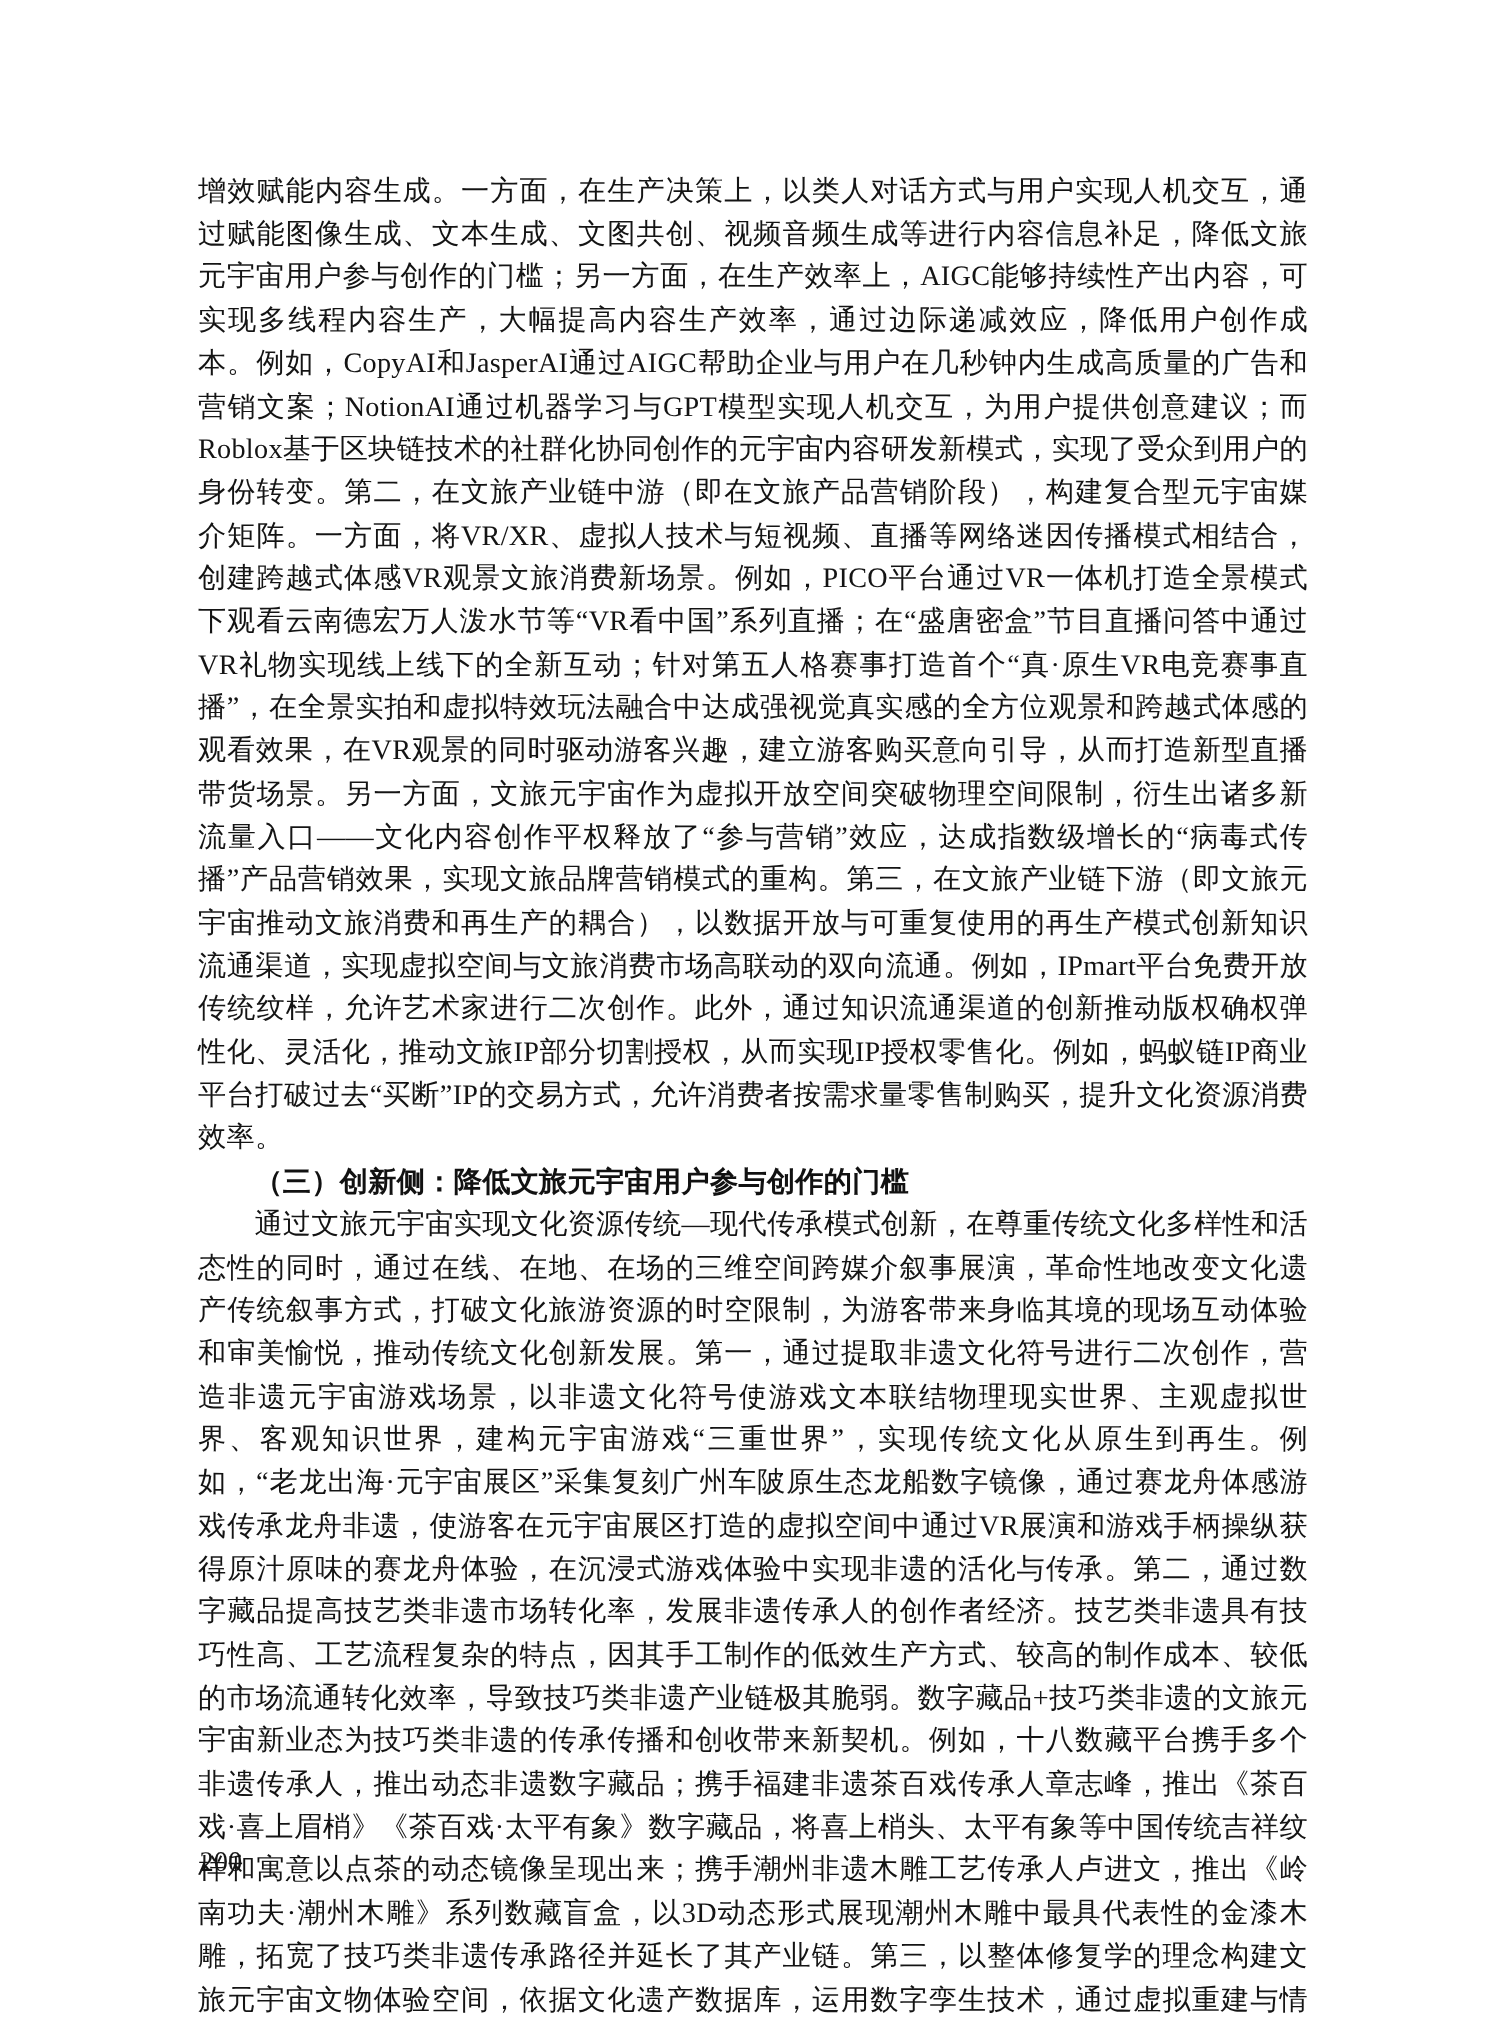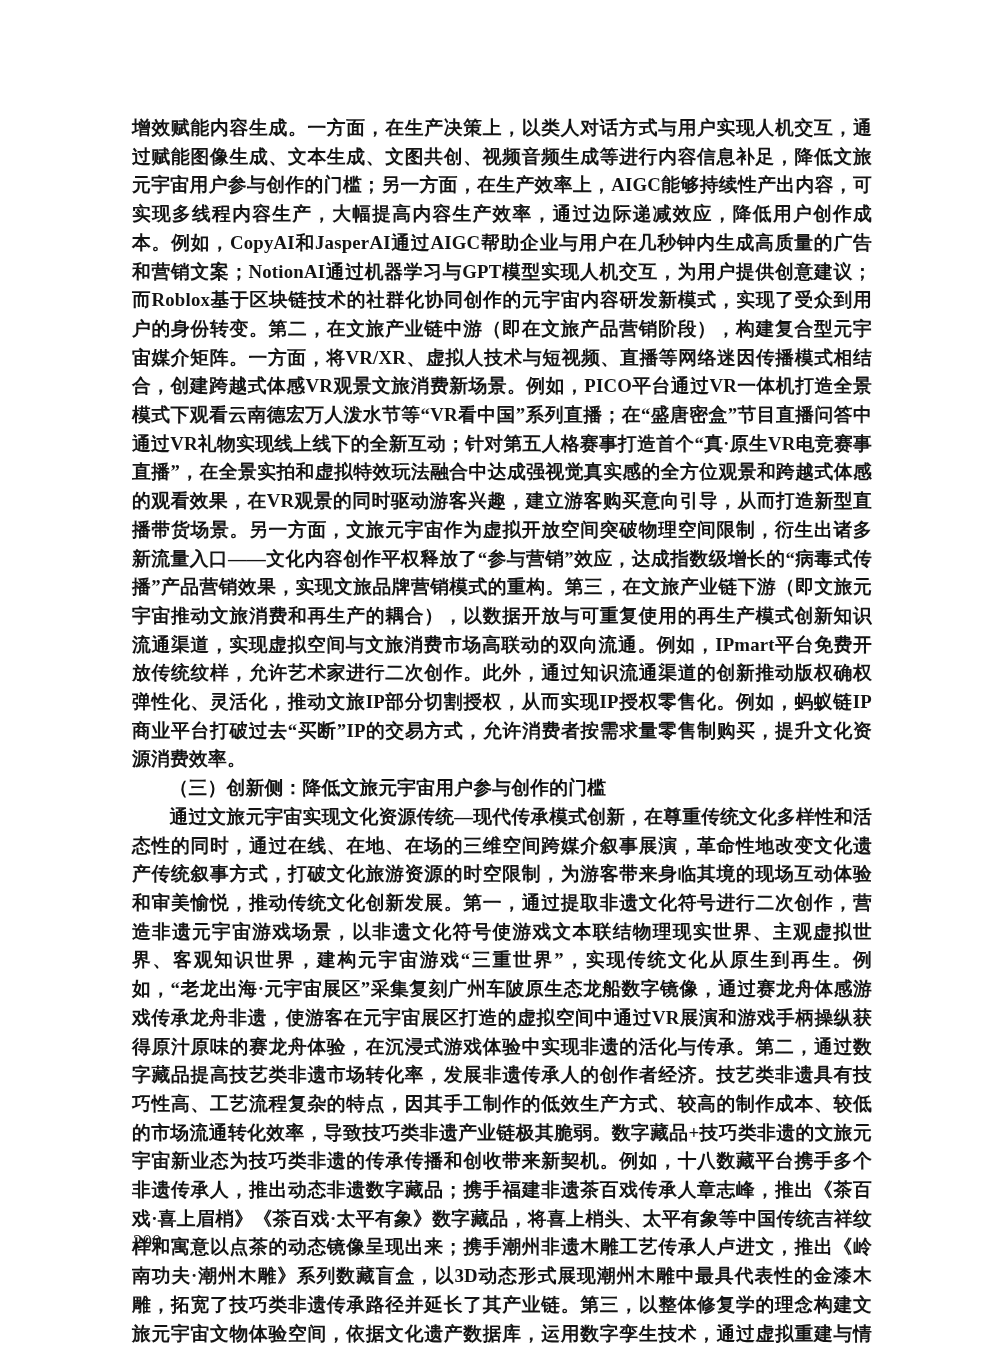--- a/index.html
+++ b/index.html
@@ -23,21 +23,20 @@
     width: 740px;
     font-size: 18.8px;
     line-height: 28.7px;
     text-align: justify;
     text-justify: inter-ideograph;
     letter-spacing: 0.2px;
   }
   .para {
     margin: 0;
     padding: 0;
-    font-weight: bold;
   }
   .para.indent-first {
     text-indent: 2em;
   }
   .section-heading {
     margin: 0;
     padding: 0;
     font-family: "Liberation Sans", "DejaVu Sans", sans-serif;
     font-weight: bold;
     font-size: 18.8px;

